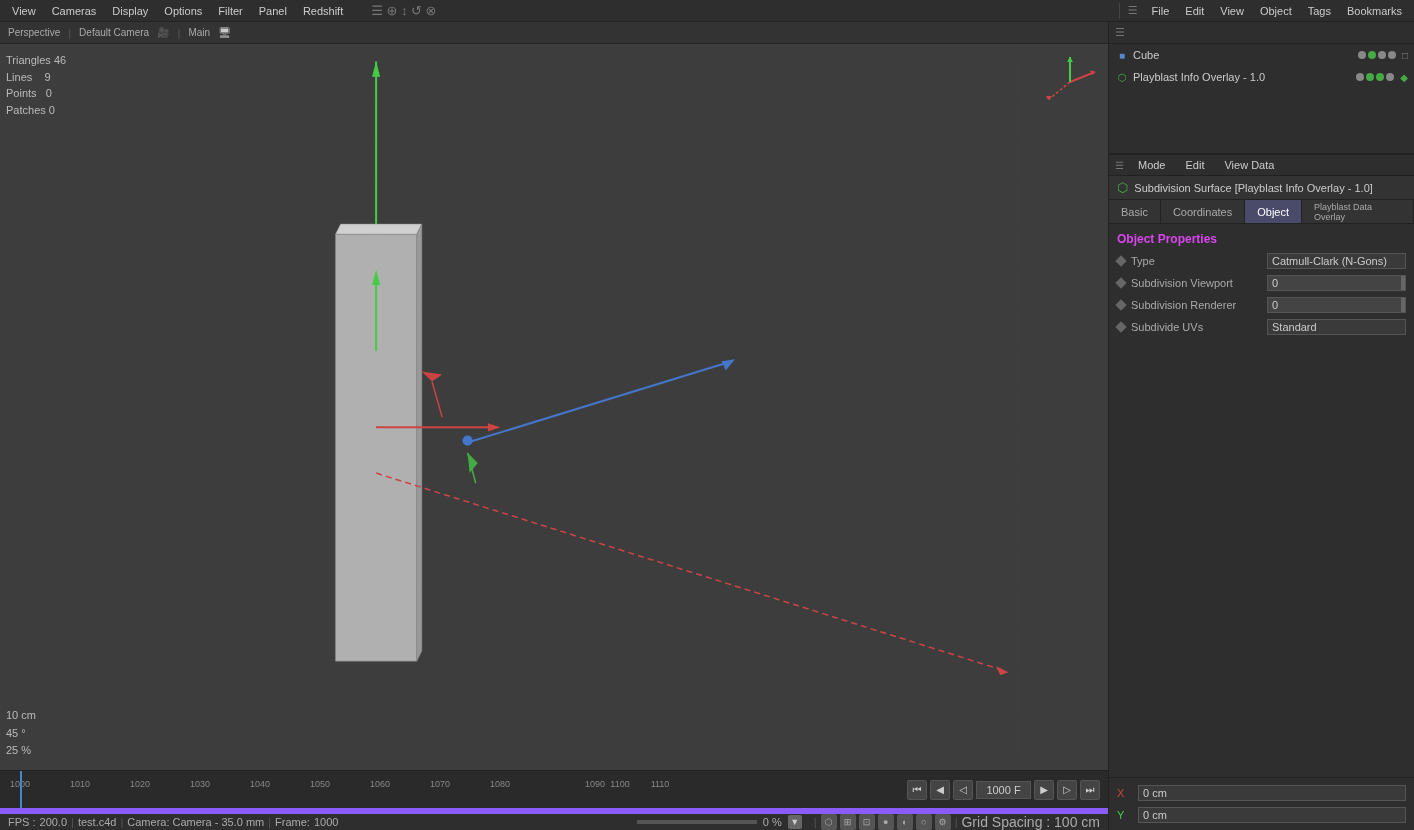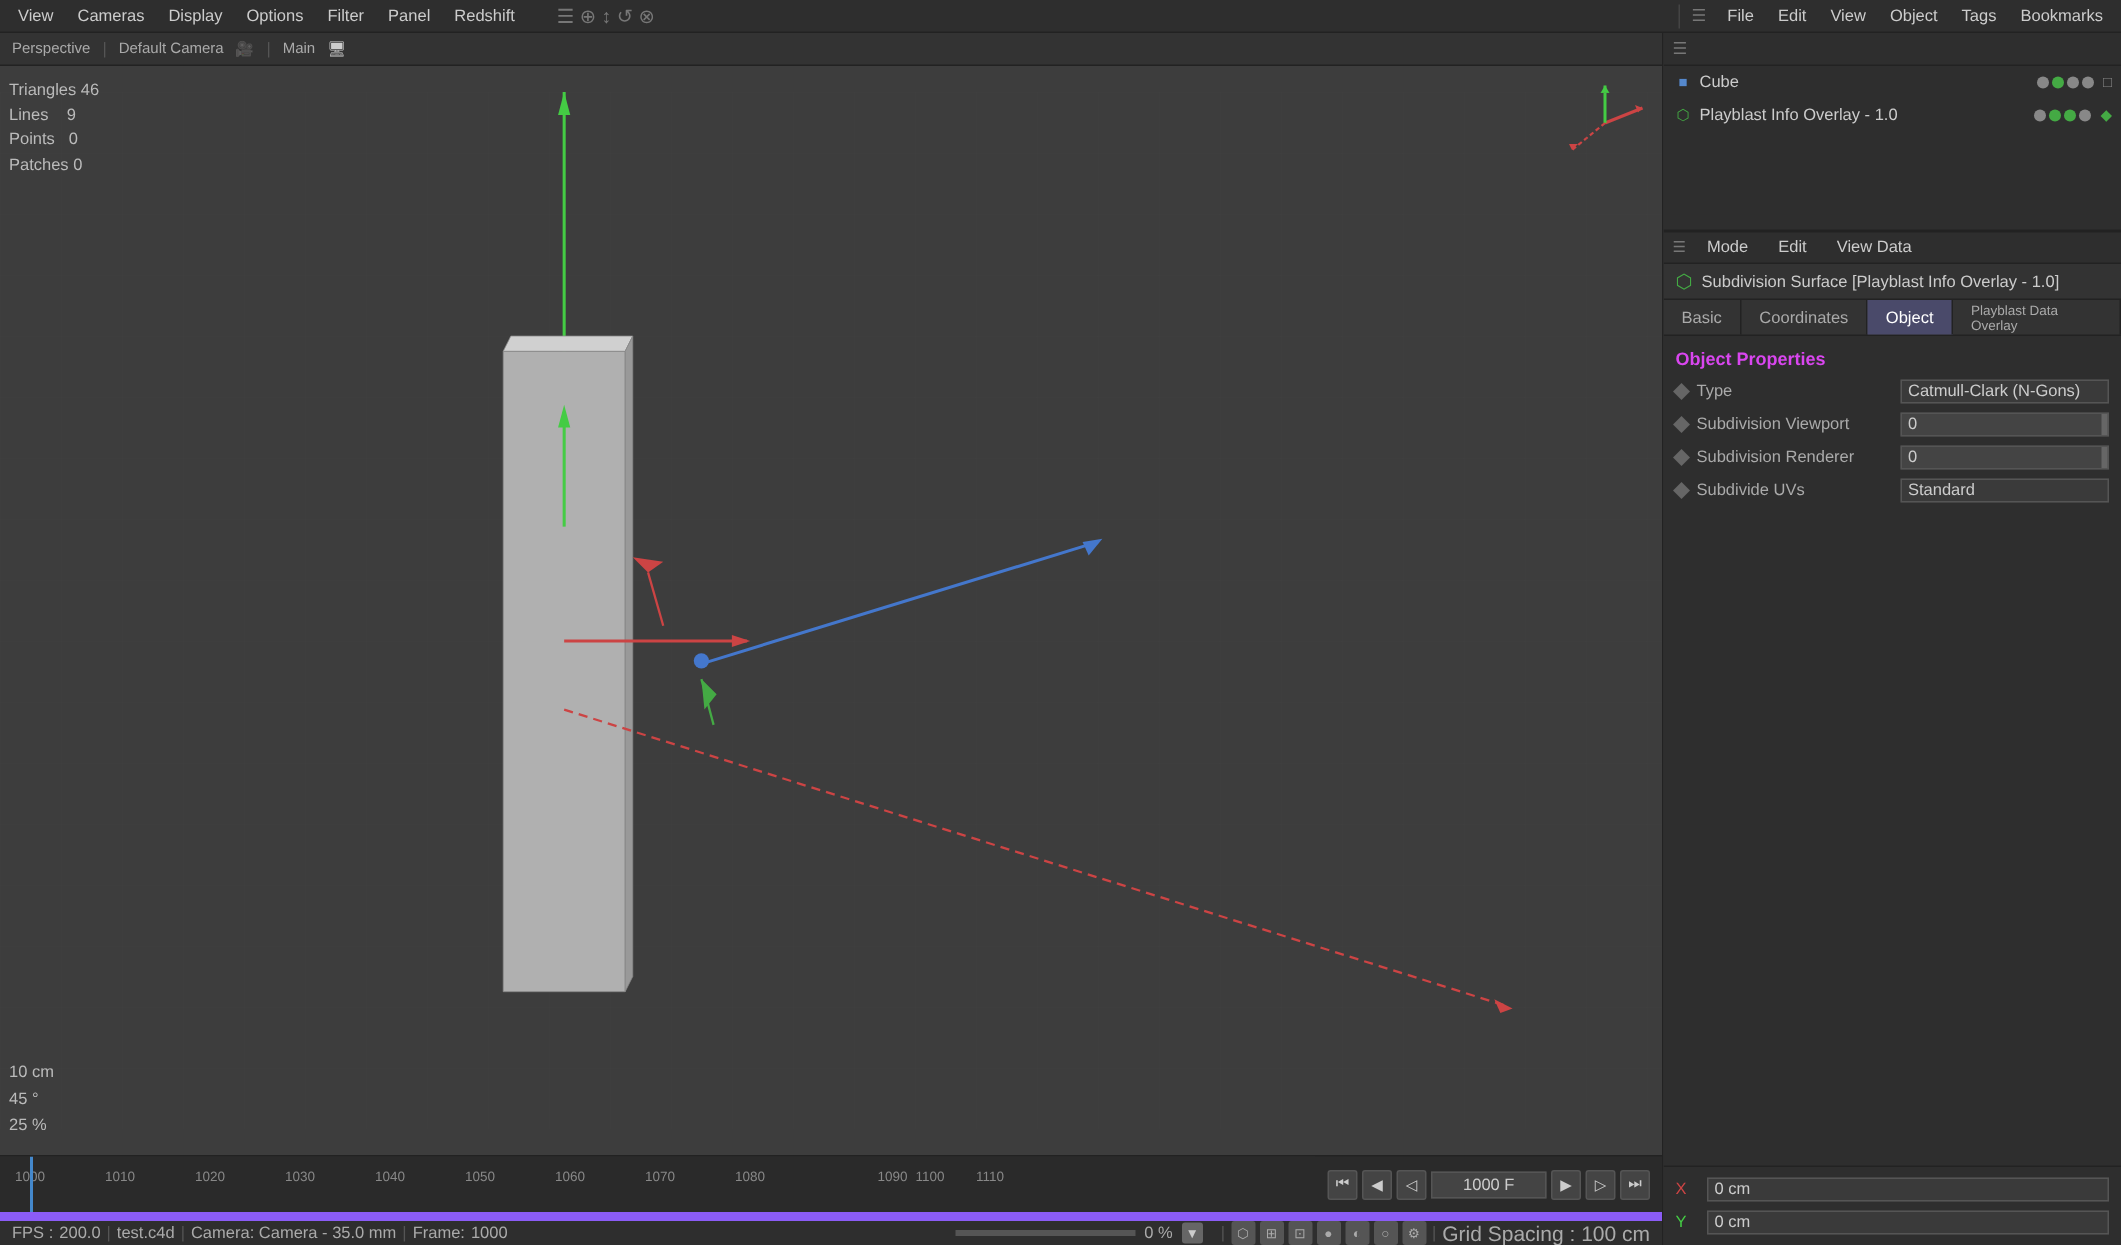--- a/index.html
+++ b/index.html
@@ -493,21 +493,21 @@
           <div class="tick-label" style="left:660px;">1110</div>
         </div>
 
         <div style="position:absolute; left:20px; top:0; bottom:0; width:2px; background:#4488cc;"></div>
       </div>
 
       <div id="playback-controls">
         <div class="playback-btn">⏮</div>
         <div class="playback-btn">◀</div>
         <div class="playback-btn">◁</div>
-        <input class="frame-input" value="1000 F" readonly="" style="width: 77px;">
+        <input class="frame-input" value="1000 F" readonly="" style="width: 55px;">
         <div class="playback-btn">▶</div>
         <div class="playback-btn">▷</div>
         <div class="playback-btn">⏭</div>
       </div>
     </div>
 
     <div id="bottom-bar">
       <span>FPS :</span>
       <span>200.0</span>
       <span style="color:#555;">|</span>

